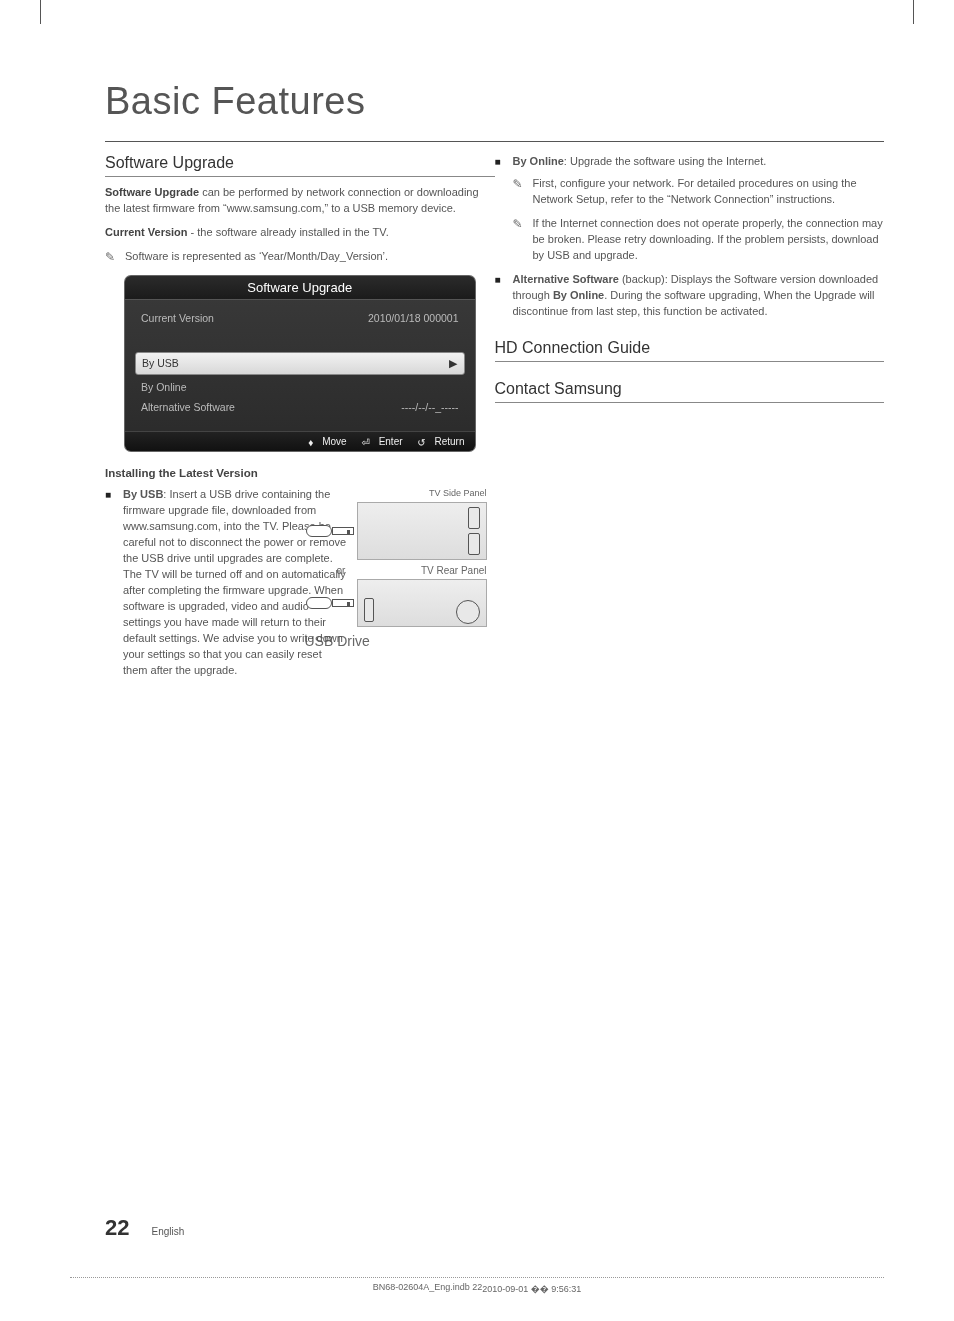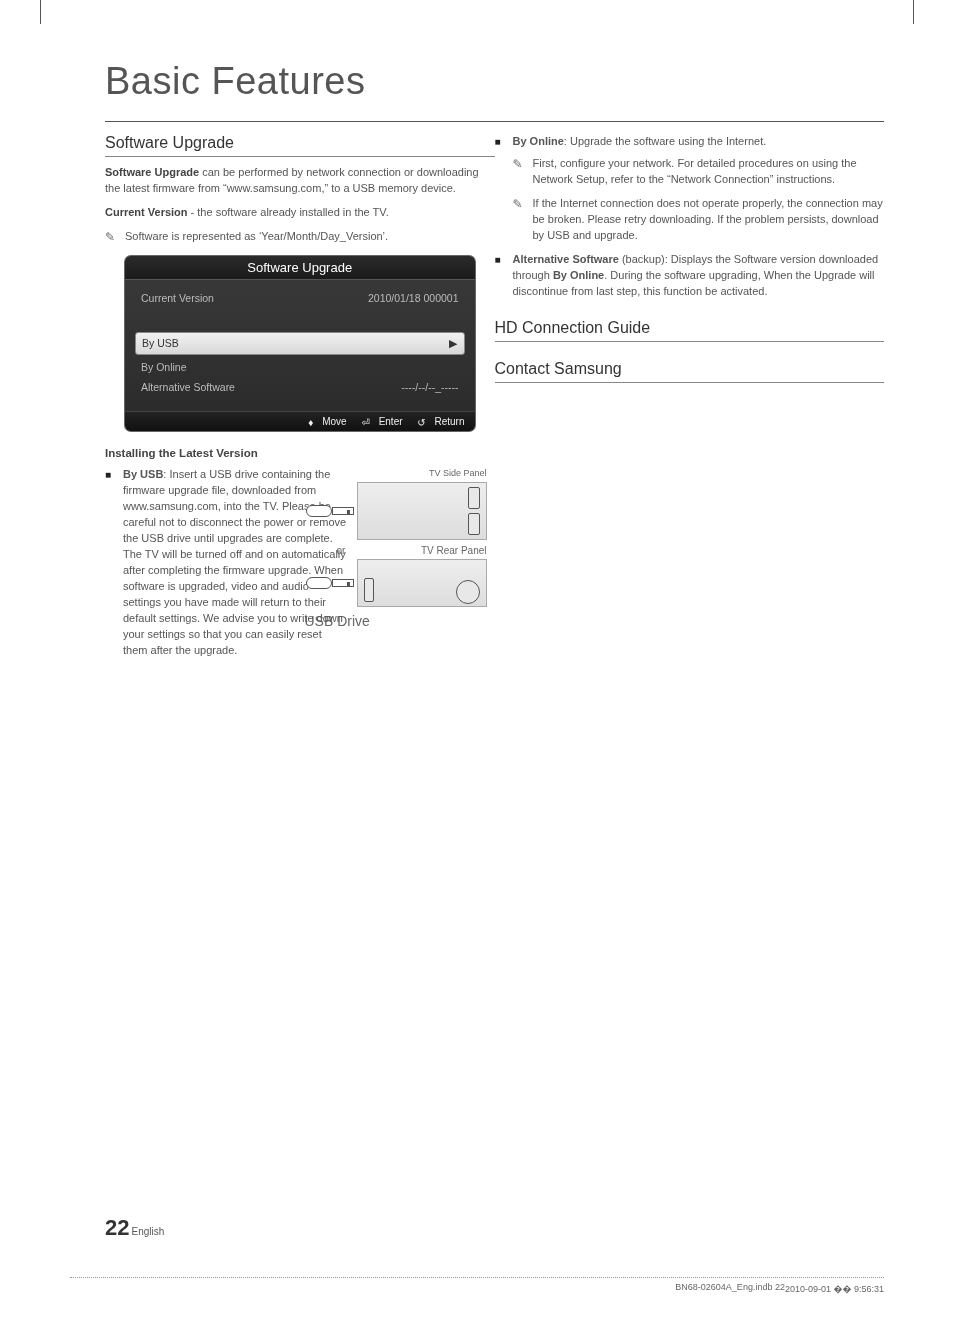--- a/index.html
+++ b/index.html
@@ -1,21 +1,21 @@
 <!DOCTYPE html>
 <html><head>
 <meta charset="utf-8">
 <style>
   * { box-sizing: border-box; margin: 0; padding: 0; }
   html, body { width: 954px; height: 1321px; background: #fff; font-family: Arial, Helvetica, sans-serif; color: #333; }
   .page {
     position: relative;
     width: 954px;
     height: 1321px;
-    padding: 60px 70px 40px 105px;
+    padding: 80px 70px 40px 105px;
   }
   .crop-marks-top { position: absolute; top: 0; left: 0; width: 100%; height: 30px; }
   .crop-tl { position: absolute; left: 40px; top: 0; height: 24px; border-left: 1px solid #555; }
   .crop-tr { position: absolute; right: 40px; top: 0; height: 24px; border-left: 1px solid #555; }
   .title {
     font-size: 38px;
     font-weight: 300;
     color: #555;
     letter-spacing: 0.5px;
     margin-bottom: 18px;
@@ -122,30 +122,30 @@
   .usb-drive-label { font-size: 14px; color: #666; text-align: left; margin-left: -52px; margin-top: 2px; }
 
   .subhead { font-weight: 700; font-size: 11.5px; color: #444; margin: 10px 0 8px; }
 
   .footer {
     position: absolute;
     left: 105px;
     bottom: 80px;
     display: flex;
     align-items: baseline;
-    gap: 2px;
+    gap: 22px;
   }
   .page-num { font-size: 22px; font-weight: 700; color: #333; }
   .page-lang { font-size: 10px; color: #555; }
 
   .printline {
     position: absolute;
     left: 70px; right: 70px; bottom: 26px;
     border-top: 0.5px dotted #999;
-    display: flex; justify-content: flex-end;
+    display: flex; justify-content: center;
     font-size: 9px; color: #666;
     padding-top: 4px;
   }
   .clearfix::after { content: ""; display: block; clear: both; }
 </style>
 </head>
 <body>
 
 <div class="page">
   <div class="crop-marks-top">

